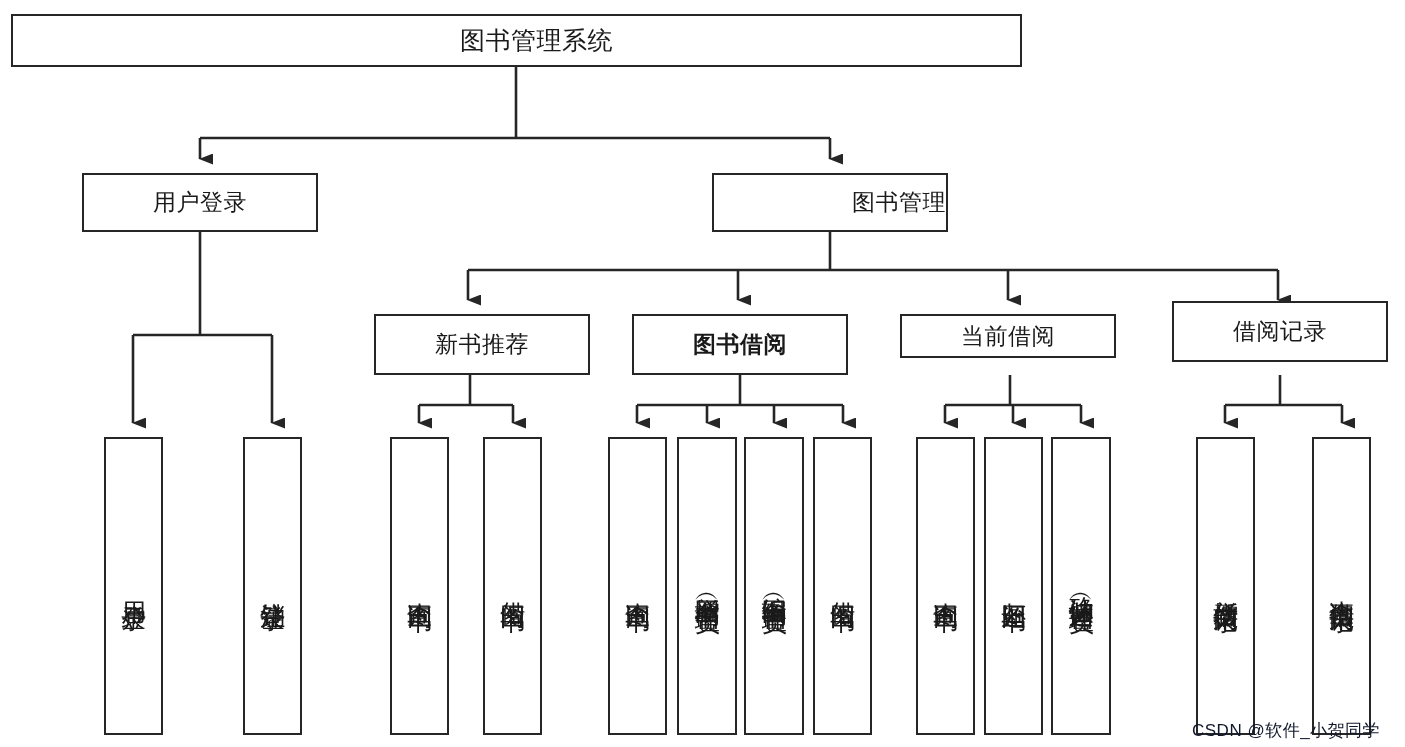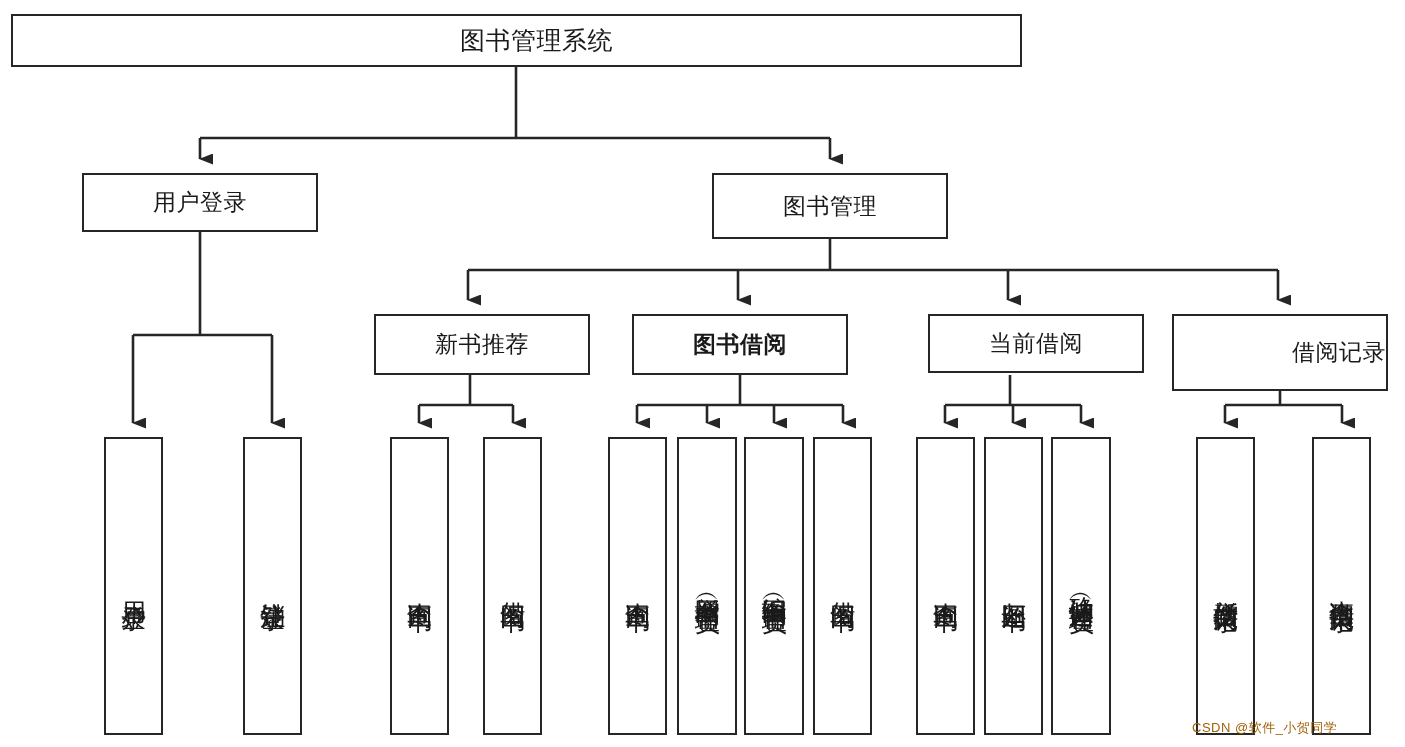--- a/index.html
+++ b/index.html
@@ -58,22 +58,22 @@
     writing-mode: vertical-rl;
     text-orientation: upright;
     font-size: 25px;
     line-height: 1.18;
     letter-spacing: 2px;
     white-space: nowrap;
     max-height: 286px;
   }
   .watermark {
     position: absolute;
-    font-size: 13px;
-    color: #a16207;
+    font-size: 17px;
+    color: #0f172a;
     white-space: nowrap;
     letter-spacing: 0.5px;
   }
 </style>
 </head>
 <body>
 
 <div id="canvas">
 
   <svg id="edges" viewBox="0 0 1405 747">
@@ -139,34 +139,34 @@
     </g>
   </svg>
 
   <div class="node h-node" id="n-root" style="left:11px; top:14px; width:1011px; height:53px;padding-left:40px;">
     <span class="lbl">图书管理系统</span>
   </div>
 
   <div class="node h-node" style="left:82px; top:173px; width:236px; height:59px;">
     <span class="lbl">用户登录</span>
   </div>
-  <div class="node h-node" style="left:712px; top:173px; width:236px; height:66px;">
+  <div class="node h-node" style="left:712px; top:173px; width:236px; height:59px;justify-content:flex-end;">
     <span class="lbl">图书管理</span>
   </div>
 
   <div class="node h-node" style="left:374px; top:314px; width:216px; height:61px;">
     <span class="lbl">新书推荐</span>
   </div>
   <div class="node h-node" style="left:632px; top:314px; width:216px; height:61px;font-weight:bold;">
     <span class="lbl">图书借阅</span>
   </div>
-  <div class="node h-node" style="left:928px; top:314px; width:216px; height:59px;">
+  <div class="node h-node" style="left:900px; top:314px; width:216px; height:44px;">
     <span class="lbl">当前借阅</span>
   </div>
-  <div class="node h-node" style="left:1172px; top:314px; width:216px; height:77px;justify-content:flex-end;">
+  <div class="node h-node" style="left:1172px; top:301px; width:216px; height:61px;">
     <span class="lbl">借阅记录</span>
   </div>
 
   <div class="node v-node" style="left:104px; top:437px; width:59px; height:298px;">
     <span class="lbl">用户登录</span>
   </div>
   <div class="node v-node" style="left:243px; top:437px; width:59px; height:298px;">
     <span class="lbl">注销登录</span>
   </div>
   <div class="node v-node" style="left:390px; top:437px; width:59px; height:298px;">

